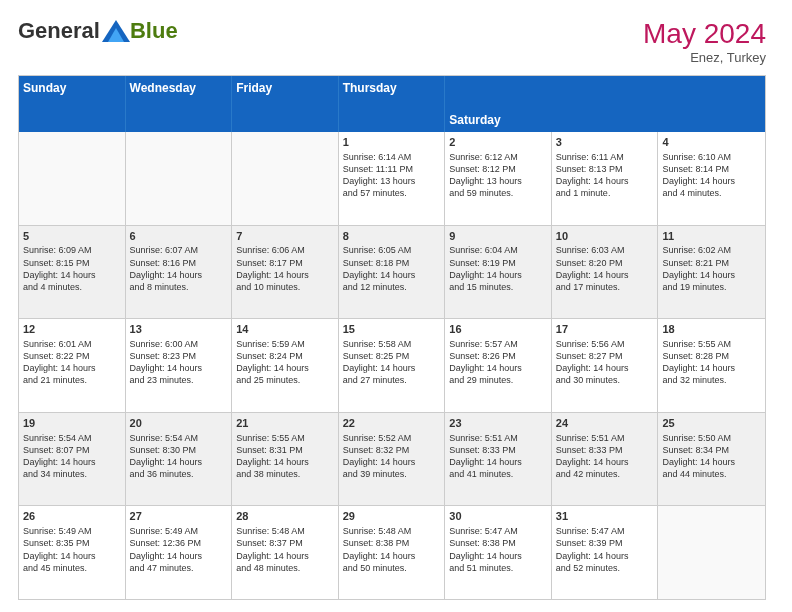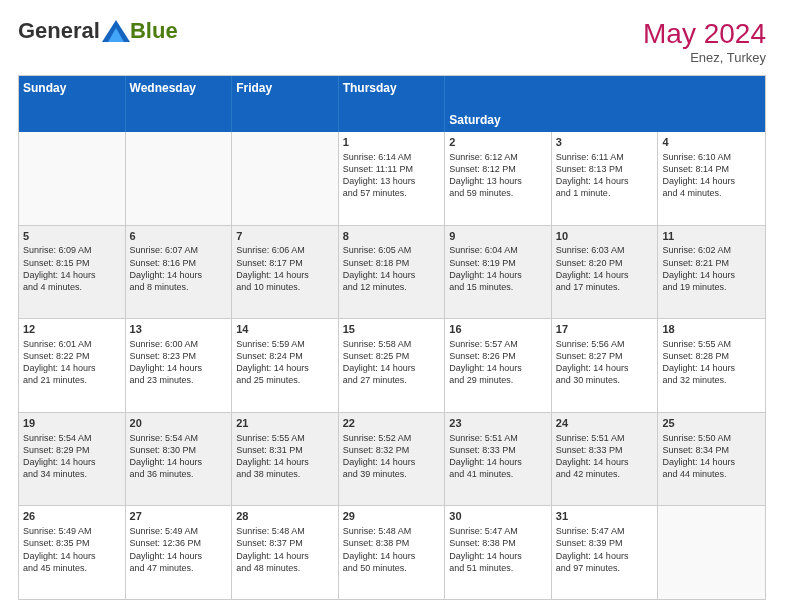--- a/index.html
+++ b/index.html
@@ -279,21 +279,21 @@
             <div class="cell-text">Sunrise: 5:55 AM</div>
             <div class="cell-text">Sunset: 8:28 PM</div>
             <div class="cell-text">Daylight: 14 hours</div>
             <div class="cell-text">and 32 minutes.</div>
           </div>
         </div>
         <div class="cal-row">
           <div class="cal-cell shaded">
             <div class="day-num">19</div>
             <div class="cell-text">Sunrise: 5:54 AM</div>
-            <div class="cell-text">Sunset: 8:29 PM</div>
+            <div class="cell-text">Sunset: 8:07 PM</div>
             <div class="cell-text">Daylight: 14 hours</div>
             <div class="cell-text">and 34 minutes.</div>
           </div>
           <div class="cal-cell shaded">
             <div class="day-num">20</div>
             <div class="cell-text">Sunrise: 5:54 AM</div>
             <div class="cell-text">Sunset: 8:30 PM</div>
             <div class="cell-text">Daylight: 14 hours</div>
             <div class="cell-text">and 36 minutes.</div>
           </div>
@@ -367,19 +367,19 @@
             <div class="cell-text">Sunrise: 5:47 AM</div>
             <div class="cell-text">Sunset: 8:38 PM</div>
             <div class="cell-text">Daylight: 14 hours</div>
             <div class="cell-text">and 51 minutes.</div>
           </div>
           <div class="cal-cell">
             <div class="day-num">31</div>
             <div class="cell-text">Sunrise: 5:47 AM</div>
             <div class="cell-text">Sunset: 8:39 PM</div>
             <div class="cell-text">Daylight: 14 hours</div>
-            <div class="cell-text">and 97 minutes.</div>
+            <div class="cell-text">and 52 minutes.</div>
           </div>
           <div class="cal-cell empty"></div>
         </div>
       </div>
   </div>
 </div>
 
 </body></html>

